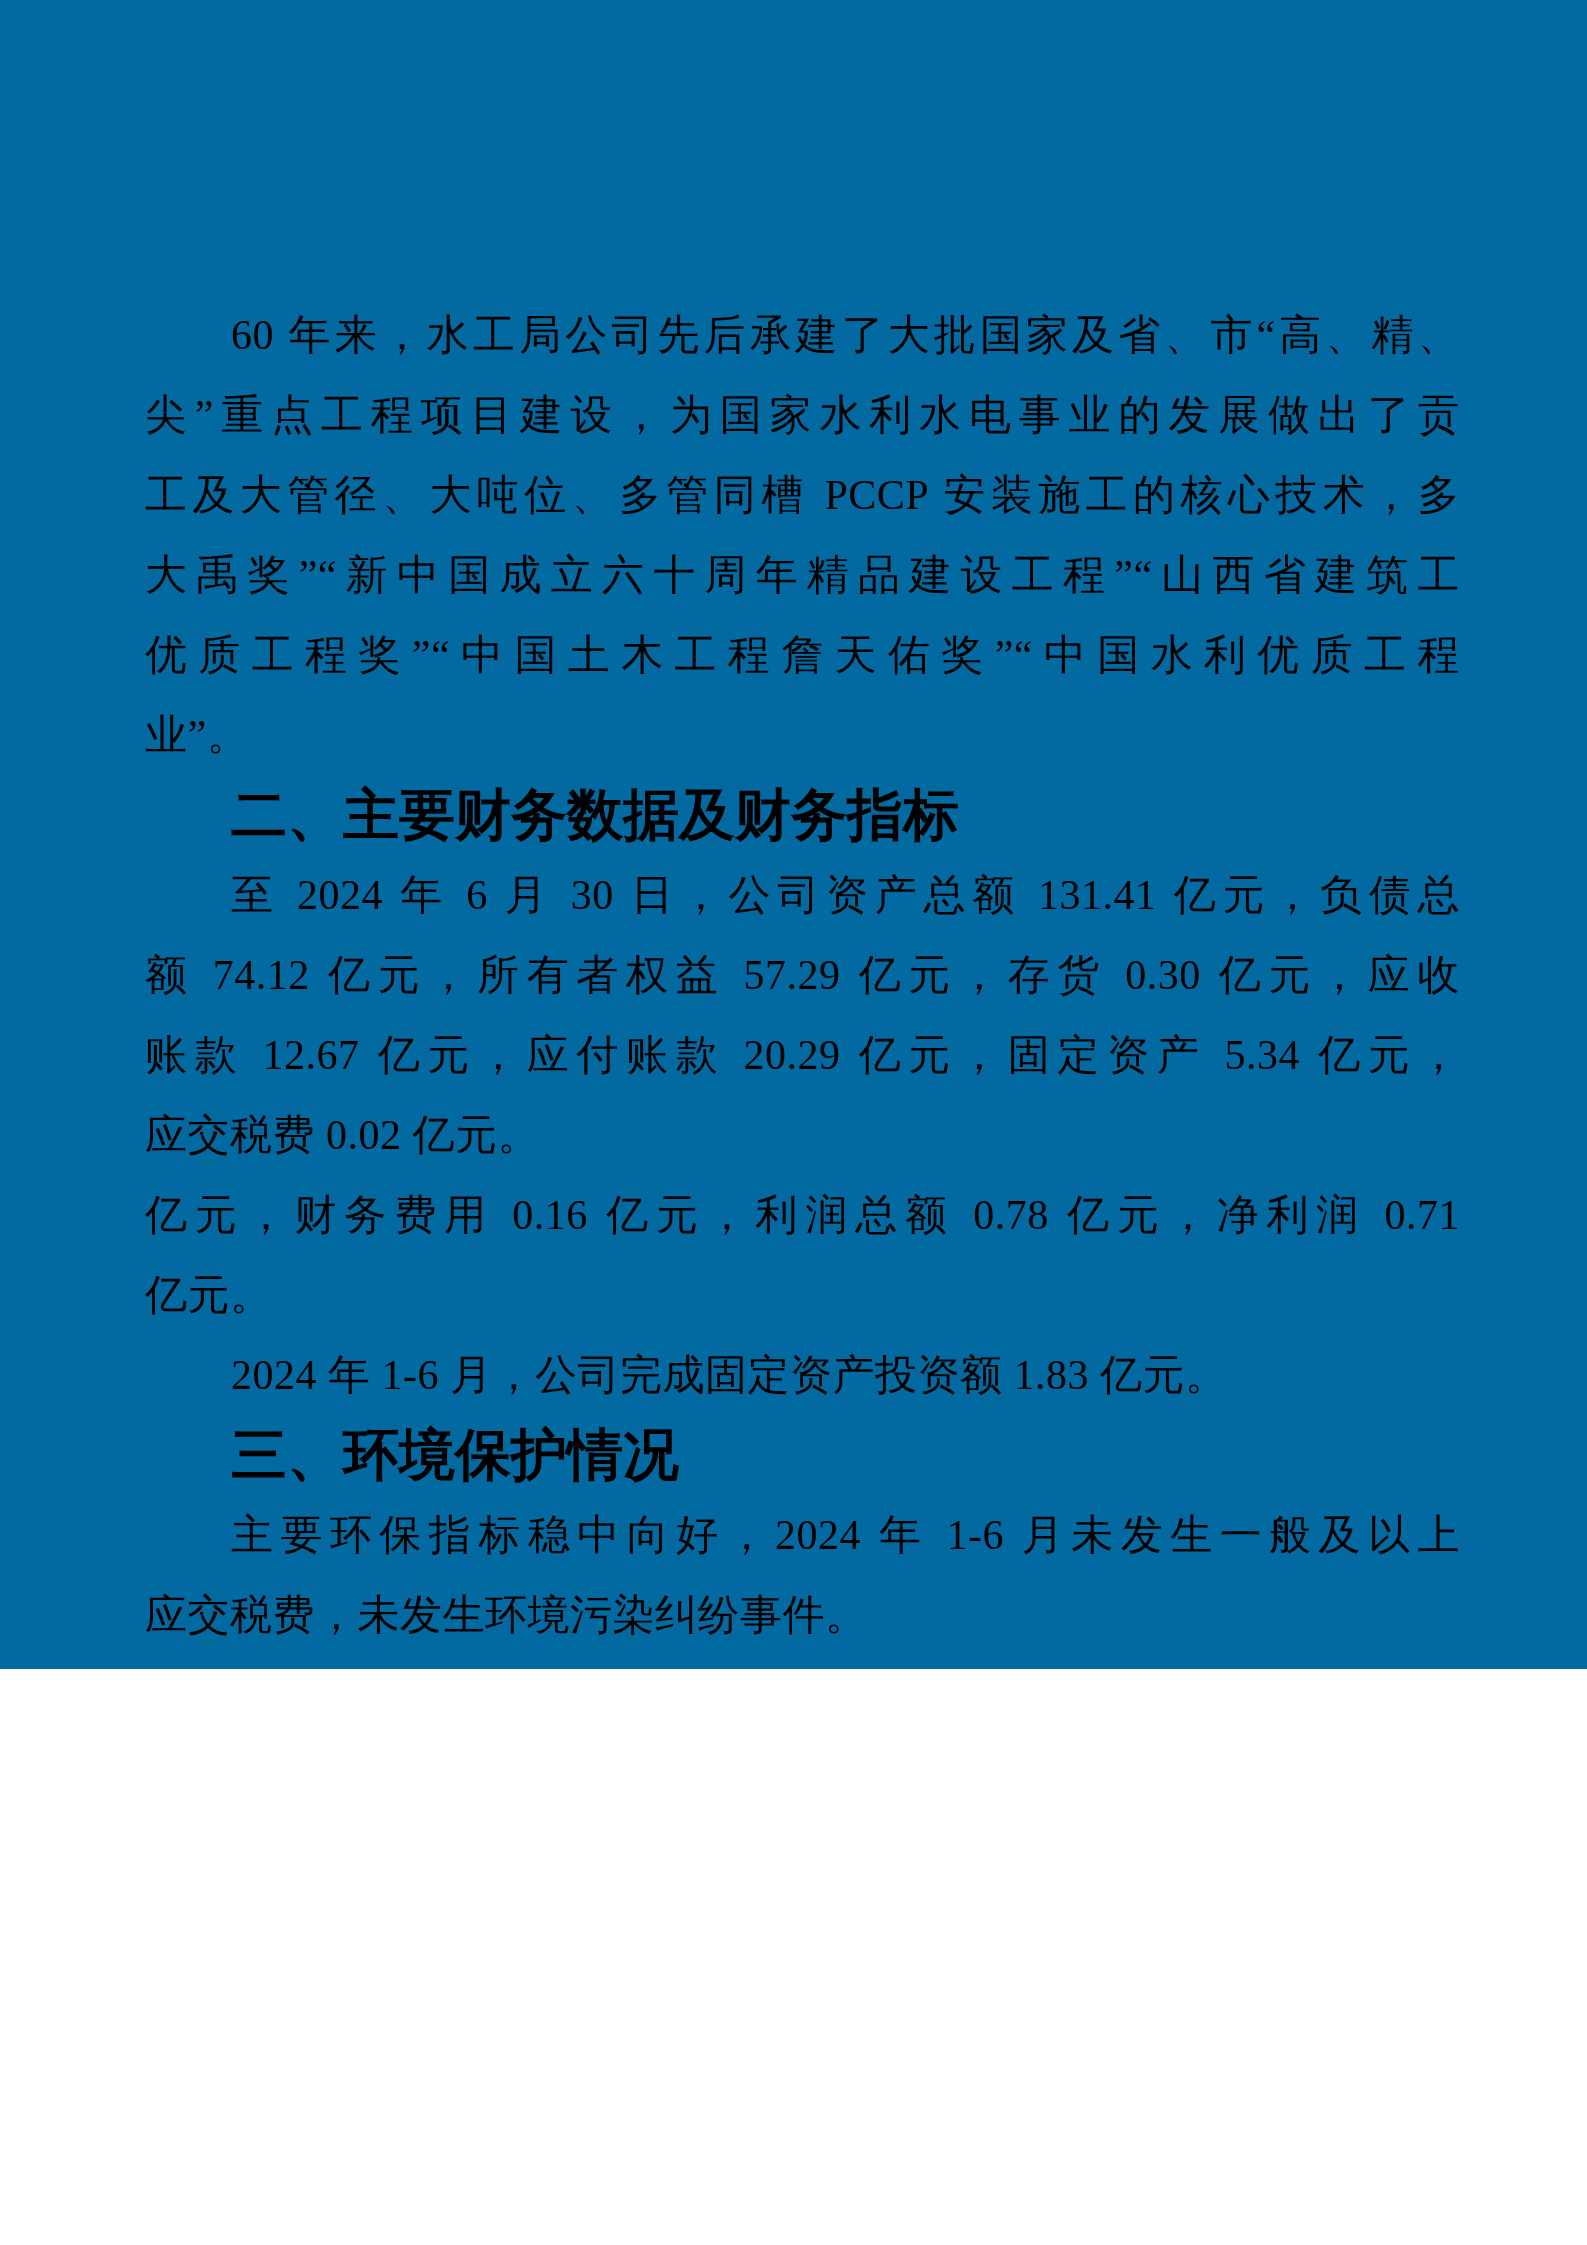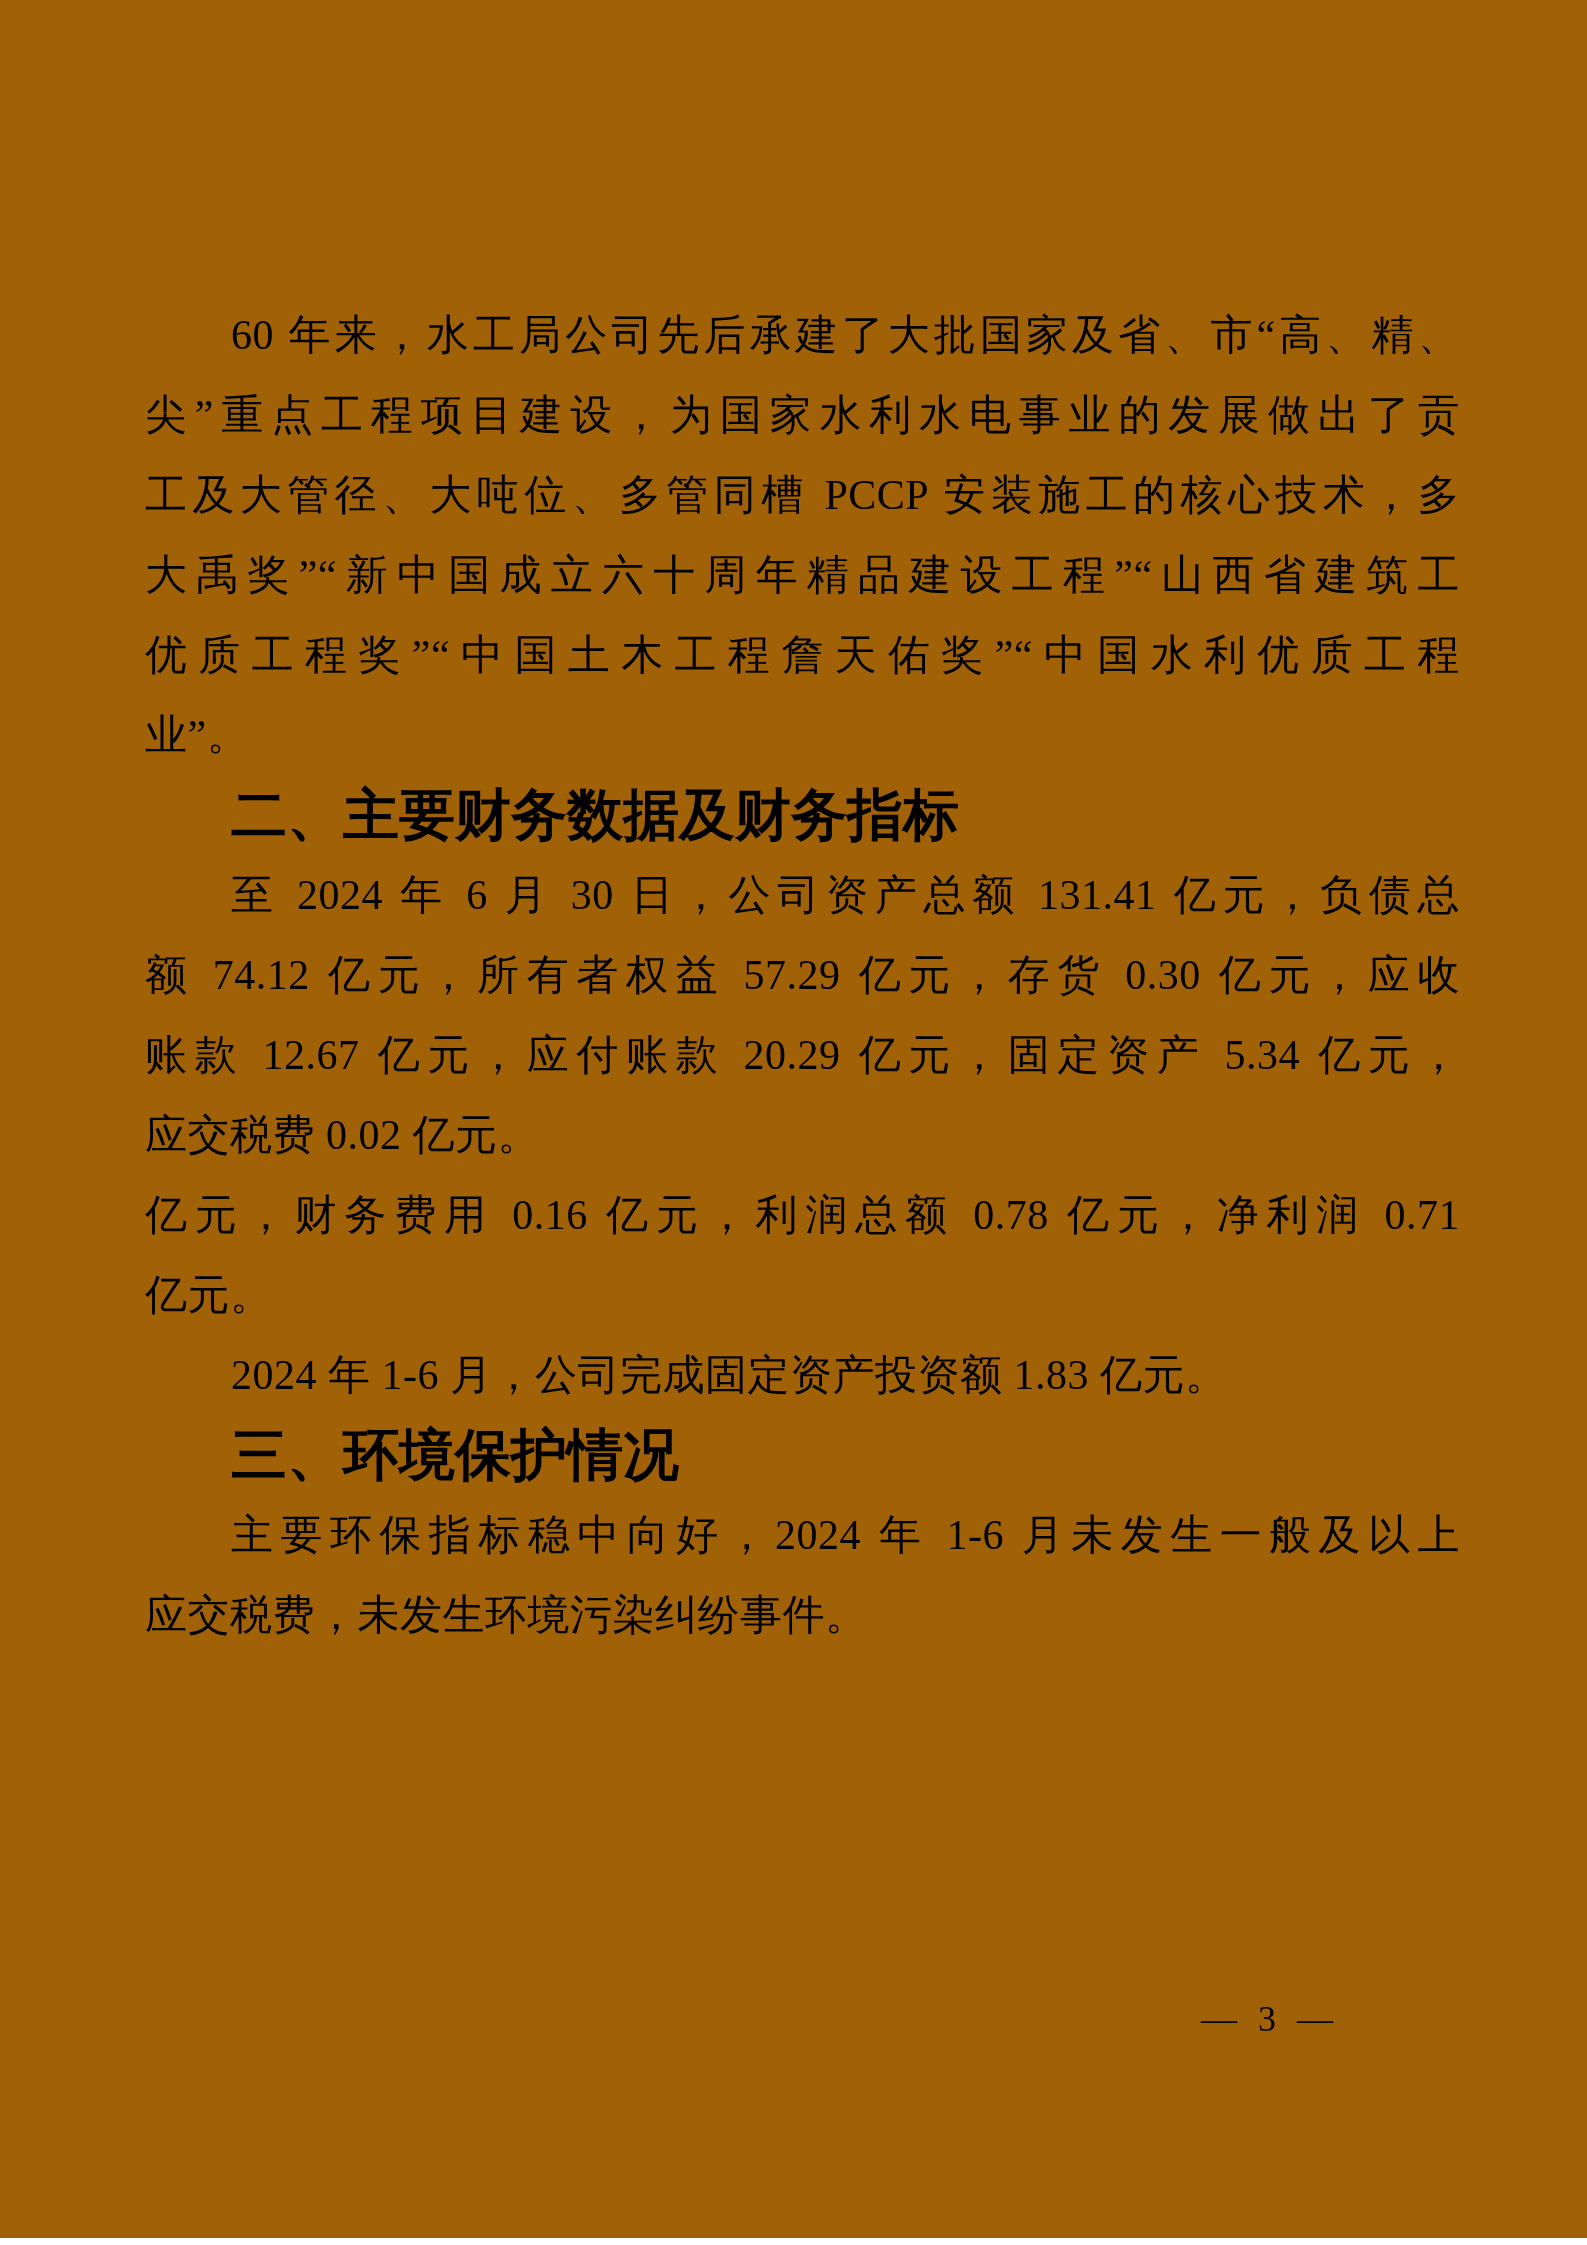--- a/index.html
+++ b/index.html
@@ -4,22 +4,22 @@
 <style>
   html, body {
     margin: 0;
     padding: 0;
     background: #ffffff;
     color: #000000;
   }
   .page {
     position: relative;
     width: 1587px;
-    height: 2238px;
-    background: #a16207;
+    height: 1669px;
+    background: #0369a1;
     overflow: hidden;
     text-decoration: underline;
   }
   .content {
     position: absolute;
     left: 145px;
     top: 295px;
     width: 1315px;
   }
   .line {

